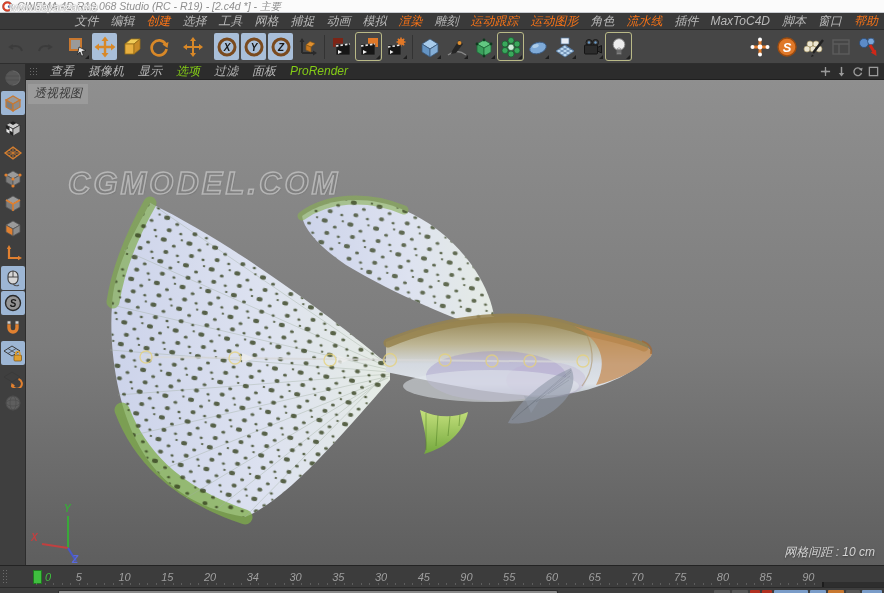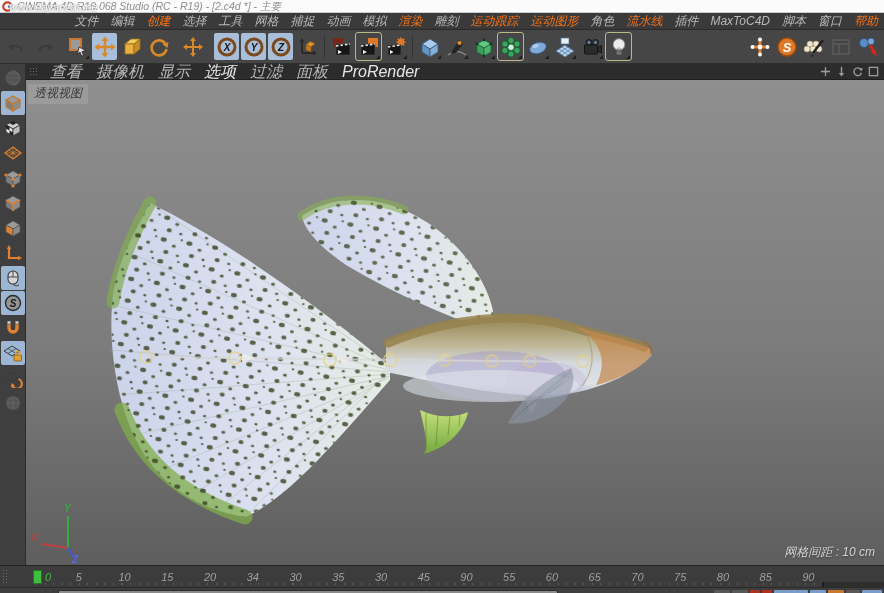--- a/index.html
+++ b/index.html
@@ -32,22 +32,22 @@
   
   .workarea { position:absolute; left:0; top:64px; width:884px; height:501px; }
   .sidebar { position:absolute; left:0; top:0; width:26px; height:501px; background:#3f3f3f; border-right:1px solid #2d2d2d; display:flex; flex-direction:column; align-items:center; padding-top:2px; }
   .sb { width:24px; height:24px; display:flex; align-items:center; justify-content:center; border-radius:2px; margin-bottom:1px; flex:0 0 auto; }
   .sb.active { background:#9db6d4; }
   .sb.disabled { opacity:.55; }
 
   .vp-col { position:absolute; left:26px; top:0; width:858px; height:501px; }
   .vp-menubar { position:absolute; left:0; top:0; width:858px; height:16px; background:#2c2c2c; border-bottom:1px solid #1f1f1f; display:flex; align-items:center; }
   .vp-grip { width:10px; height:10px; margin:0 4px 0 3px; background-image:radial-gradient(#6a6a6a 1px, transparent 1px); background-size:3px 3px; flex:0 0 auto; }
-  .vp-menu-item { font-size:16px; line-height:15px; color:#b5b5b5; padding:8px 7px; white-space:nowrap; }
-  .vp-menu-item.accent { color:#e5e5e5; }
+  .vp-menu-item { font-size:12px; line-height:15px; color:#b5b5b5; padding:8px 7px; white-space:nowrap; }
+  .vp-menu-item.accent { color:#84cc16; }
   .vp-controls { margin-left:auto; display:flex; gap:5px; padding-right:5px; }
   .vp-controls svg { display:block; }
 
   .viewport { position:absolute; left:0; top:16px; width:858px; height:485px; background:linear-gradient(#8f8f8f, #7c7c7c 55%, #5e5e5e); overflow:hidden; }
   .view-label { position:absolute; left:2px; top:4px; background:#9b9b9b; color:#3b3b3b; font-size:12px; padding:1px 6px 2px; }
   .cg-watermark { position:absolute; left:42px; top:86px; font-size:31px; font-weight:bold; letter-spacing:3px; color:rgba(160,160,160,0.25); -webkit-text-stroke:1.5px rgba(190,190,190,0.85); text-shadow:1px 1px 1px rgba(90,90,90,.4); white-space:nowrap; }
   .grid-hud { position:absolute; right:9px; bottom:4px; font-size:12px; color:#d6d6d6; text-shadow:0 1px 2px rgba(40,40,40,.6); }
   .fish-svg { position:absolute; inset:0; }
 
   
@@ -458,20 +458,21 @@
               <path d="M9.5 3.5 A4.2 4.2 0 1 0 10.4 7.4" fill="none" stroke="#9a9a9a" stroke-width="1.5"></path>
               <polygon points="11.5,2 7.8,3.6 10.8,5.8" fill="#9a9a9a"></polygon>
             </svg>
           <svg width="11" height="11" viewBox="0 0 12 12">
               <rect x="1.5" y="1.5" width="9" height="9" fill="none" stroke="#9a9a9a" stroke-width="1.4"></rect>
             </svg>
         </div>
       </div>
 
       <div class="viewport">
+        <span class="cg-watermark">CGMODEL.COM</span>
 
         <svg class="fish-svg" viewBox="0 0 858 485" width="858" height="485">
           <defs>
             <linearGradient id="tailG" x1="1" y1="0.45" x2="0" y2="0.5">
               <stop offset="0" stop-color="#e6ece4"></stop>
                 <stop offset="0.45" stop-color="#dde2f0"></stop>
                 <stop offset="1" stop-color="#ccd3ea"></stop>
             </linearGradient>
             <linearGradient id="bodyG" x1="0" y1="0" x2="0" y2="1">
               <stop offset="0" stop-color="#93824f"></stop>

